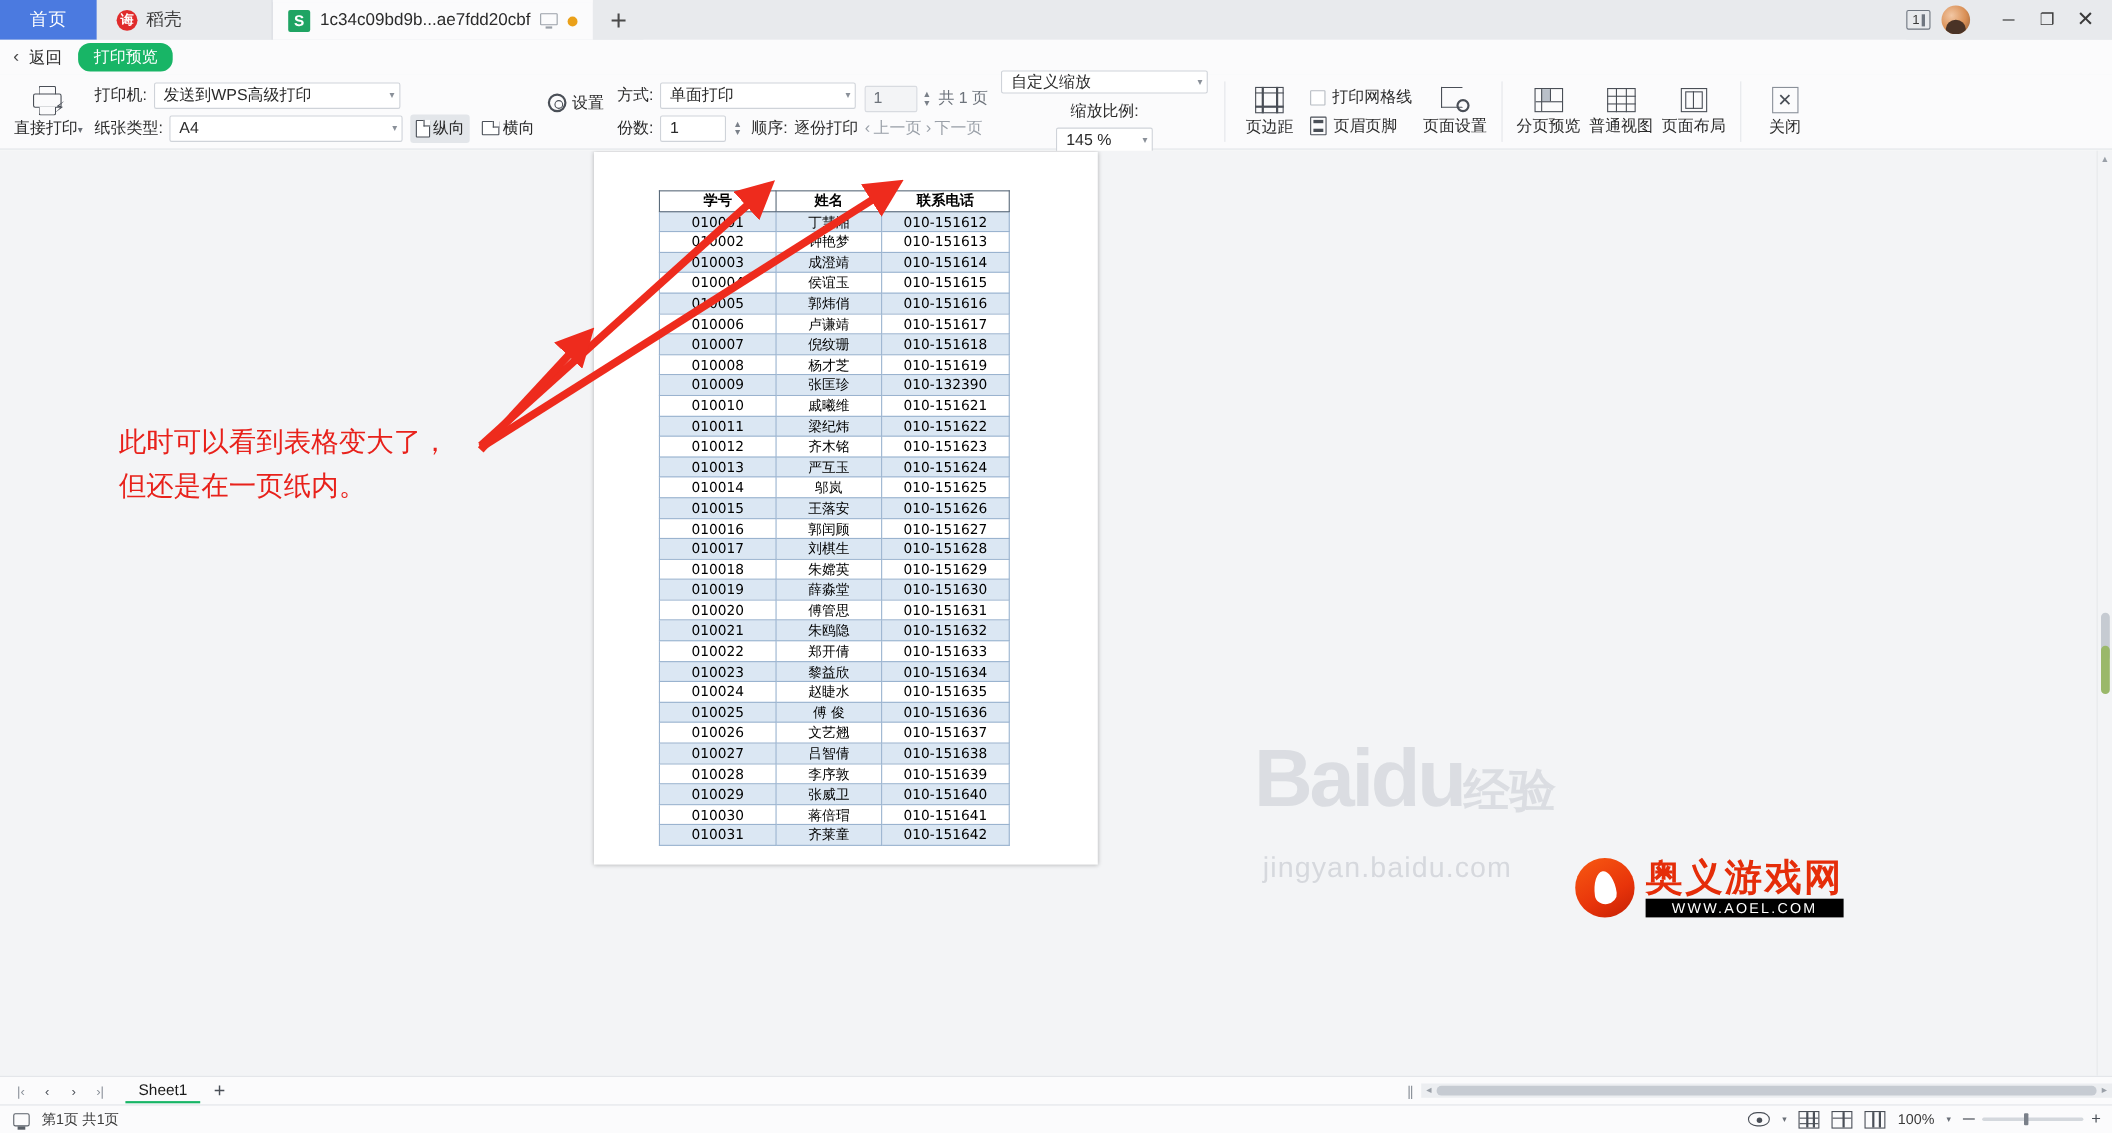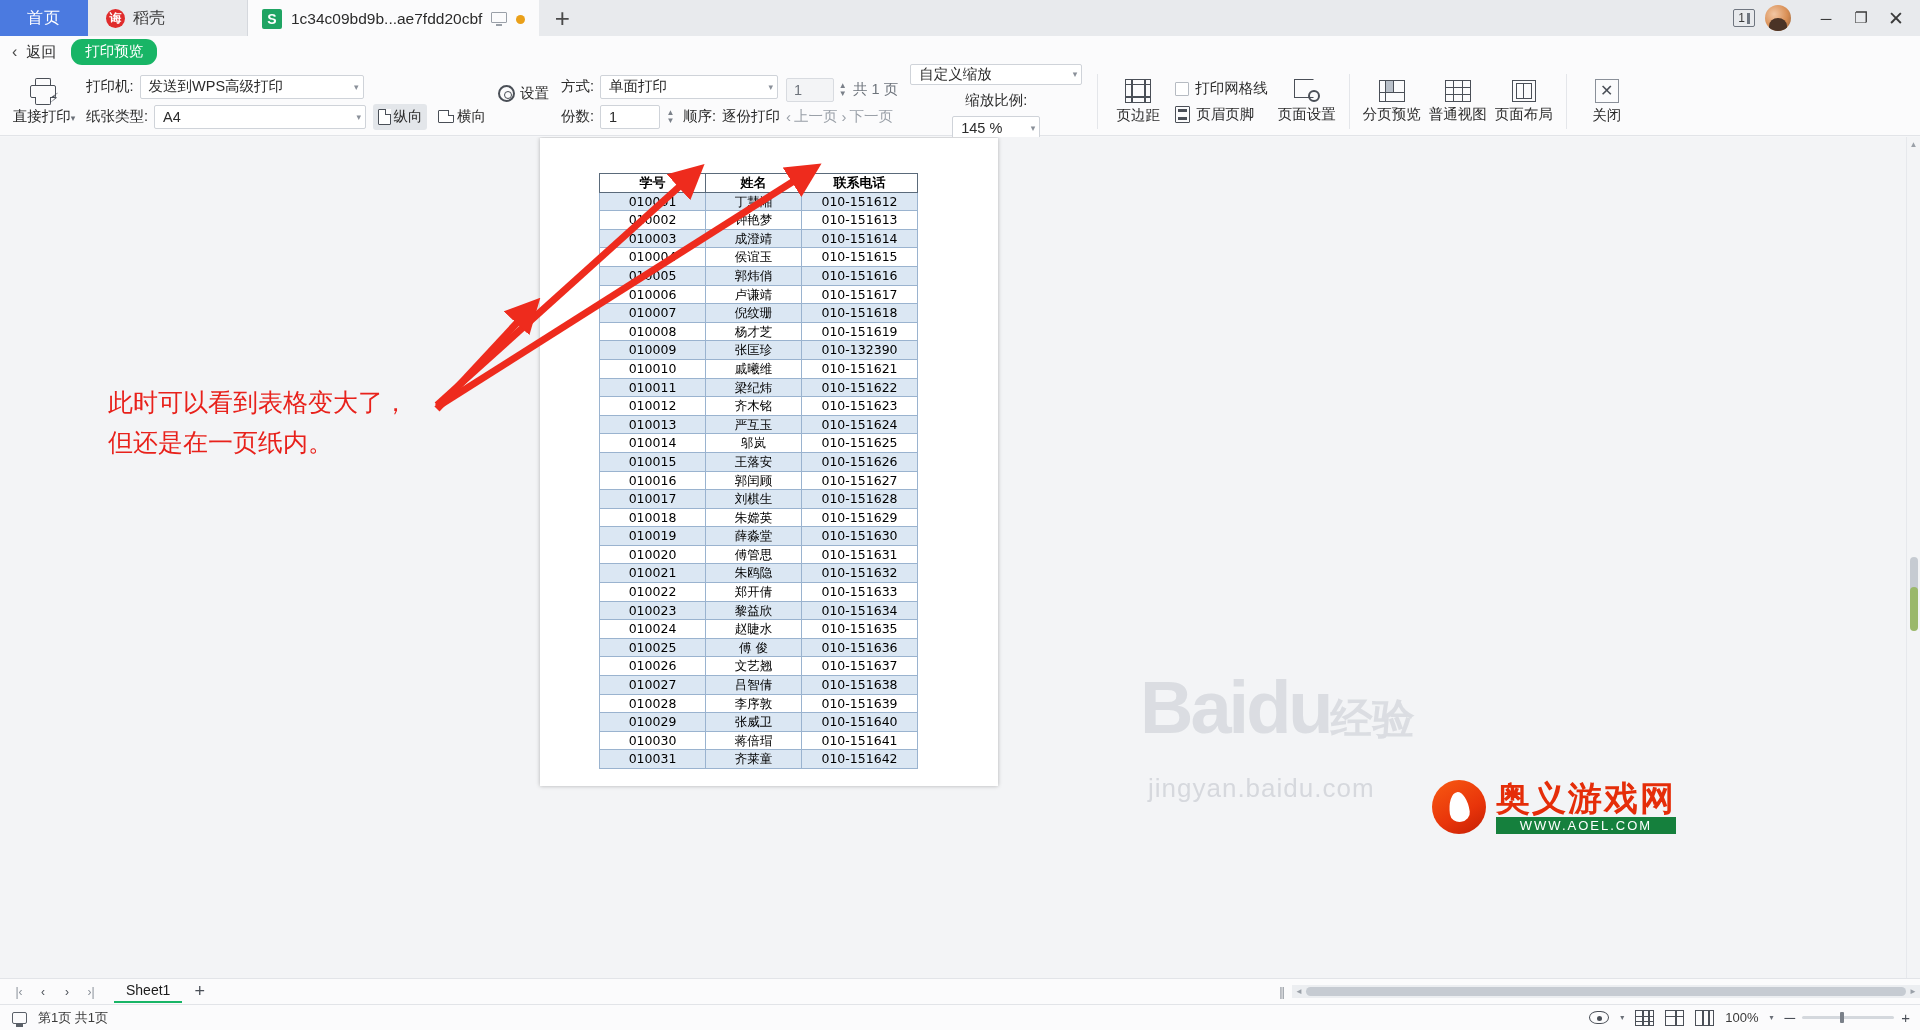--- a/index.html
+++ b/index.html
@@ -181,21 +181,21 @@
     border-radius: 2px; font-size: 14.5px; color: #6d737b; padding-left: 7px;
     display: flex; align-items: center;
   }
   .total-pg { font-size: 14.5px; color: #6d737b; white-space: nowrap; }
   .navrow { display: flex; align-items: center; gap: 4px; font-size: 14.5px; color: #9aa0a8; }
   .navrow .chev { font-size: 15px; }
   .nav-item { display: flex; align-items: center; gap: 3px; }
 
   .scale-col { display: flex; flex-direction: column; justify-content: center; gap: 6px; padding: 0 6px; }
   .scale-combo {
-    width: 172px; height: 24px; border: 1px solid #cfd3d9; background: #fff;
+    width: 188px; height: 24px; border: 1px solid #cfd3d9; background: #fff;
     border-radius: 2px; display: flex; align-items: center; padding: 0 4px 0 8px;
     font-size: 14.5px; color: #2b2b2b;
   }
   .scale-combo .caret { margin-left: auto; font-size: 9px; color: #8a9099; }
   .ratio-row { display: flex; align-items: center; gap: 6px; flex-direction: column; }
   .ratio-label { font-size: 14.5px; color: #2b2b2b; white-space: nowrap; }
   .ratio-box {
     width: 88px; height: 24px; border: 1px solid #cfd3d9; background: #fff;
     border-radius: 2px; display: flex; align-items: center; padding: 0 4px 0 8px;
     font-size: 14.5px; color: #2b2b2b;
@@ -296,21 +296,21 @@
     display: flex; align-items: center; justify-content: center;
   }
   .aoel-flame::after {
     content: ""; width: 20px; height: 30px; background: #fff;
     border-radius: 50% 50% 50% 50% / 70% 70% 30% 30%;
     transform: rotate(-8deg);
   }
   .aoel-txt { display: flex; flex-direction: column; }
   .aoel-cn { font-size: 34px; font-weight: bold; color: #e52d09; letter-spacing: 2px; line-height: 38px; }
   .aoel-url {
-    font-size: 13px; color: #fff; background: #15803d; letter-spacing: 2px;
+    font-size: 13px; color: #fff; background: #000000; letter-spacing: 2px;
     padding: 1px 4px; text-align: center;
   }
 
   
   .vscroll {
     position: absolute; right: 0; top: 137px; bottom: 52px; width: 14px;
     background: #f3f4f6; border-left: 1px solid #e6e8ec;
   }
   .vs-arrow {
     height: 14px; display: flex; align-items: center; justify-content: center;

